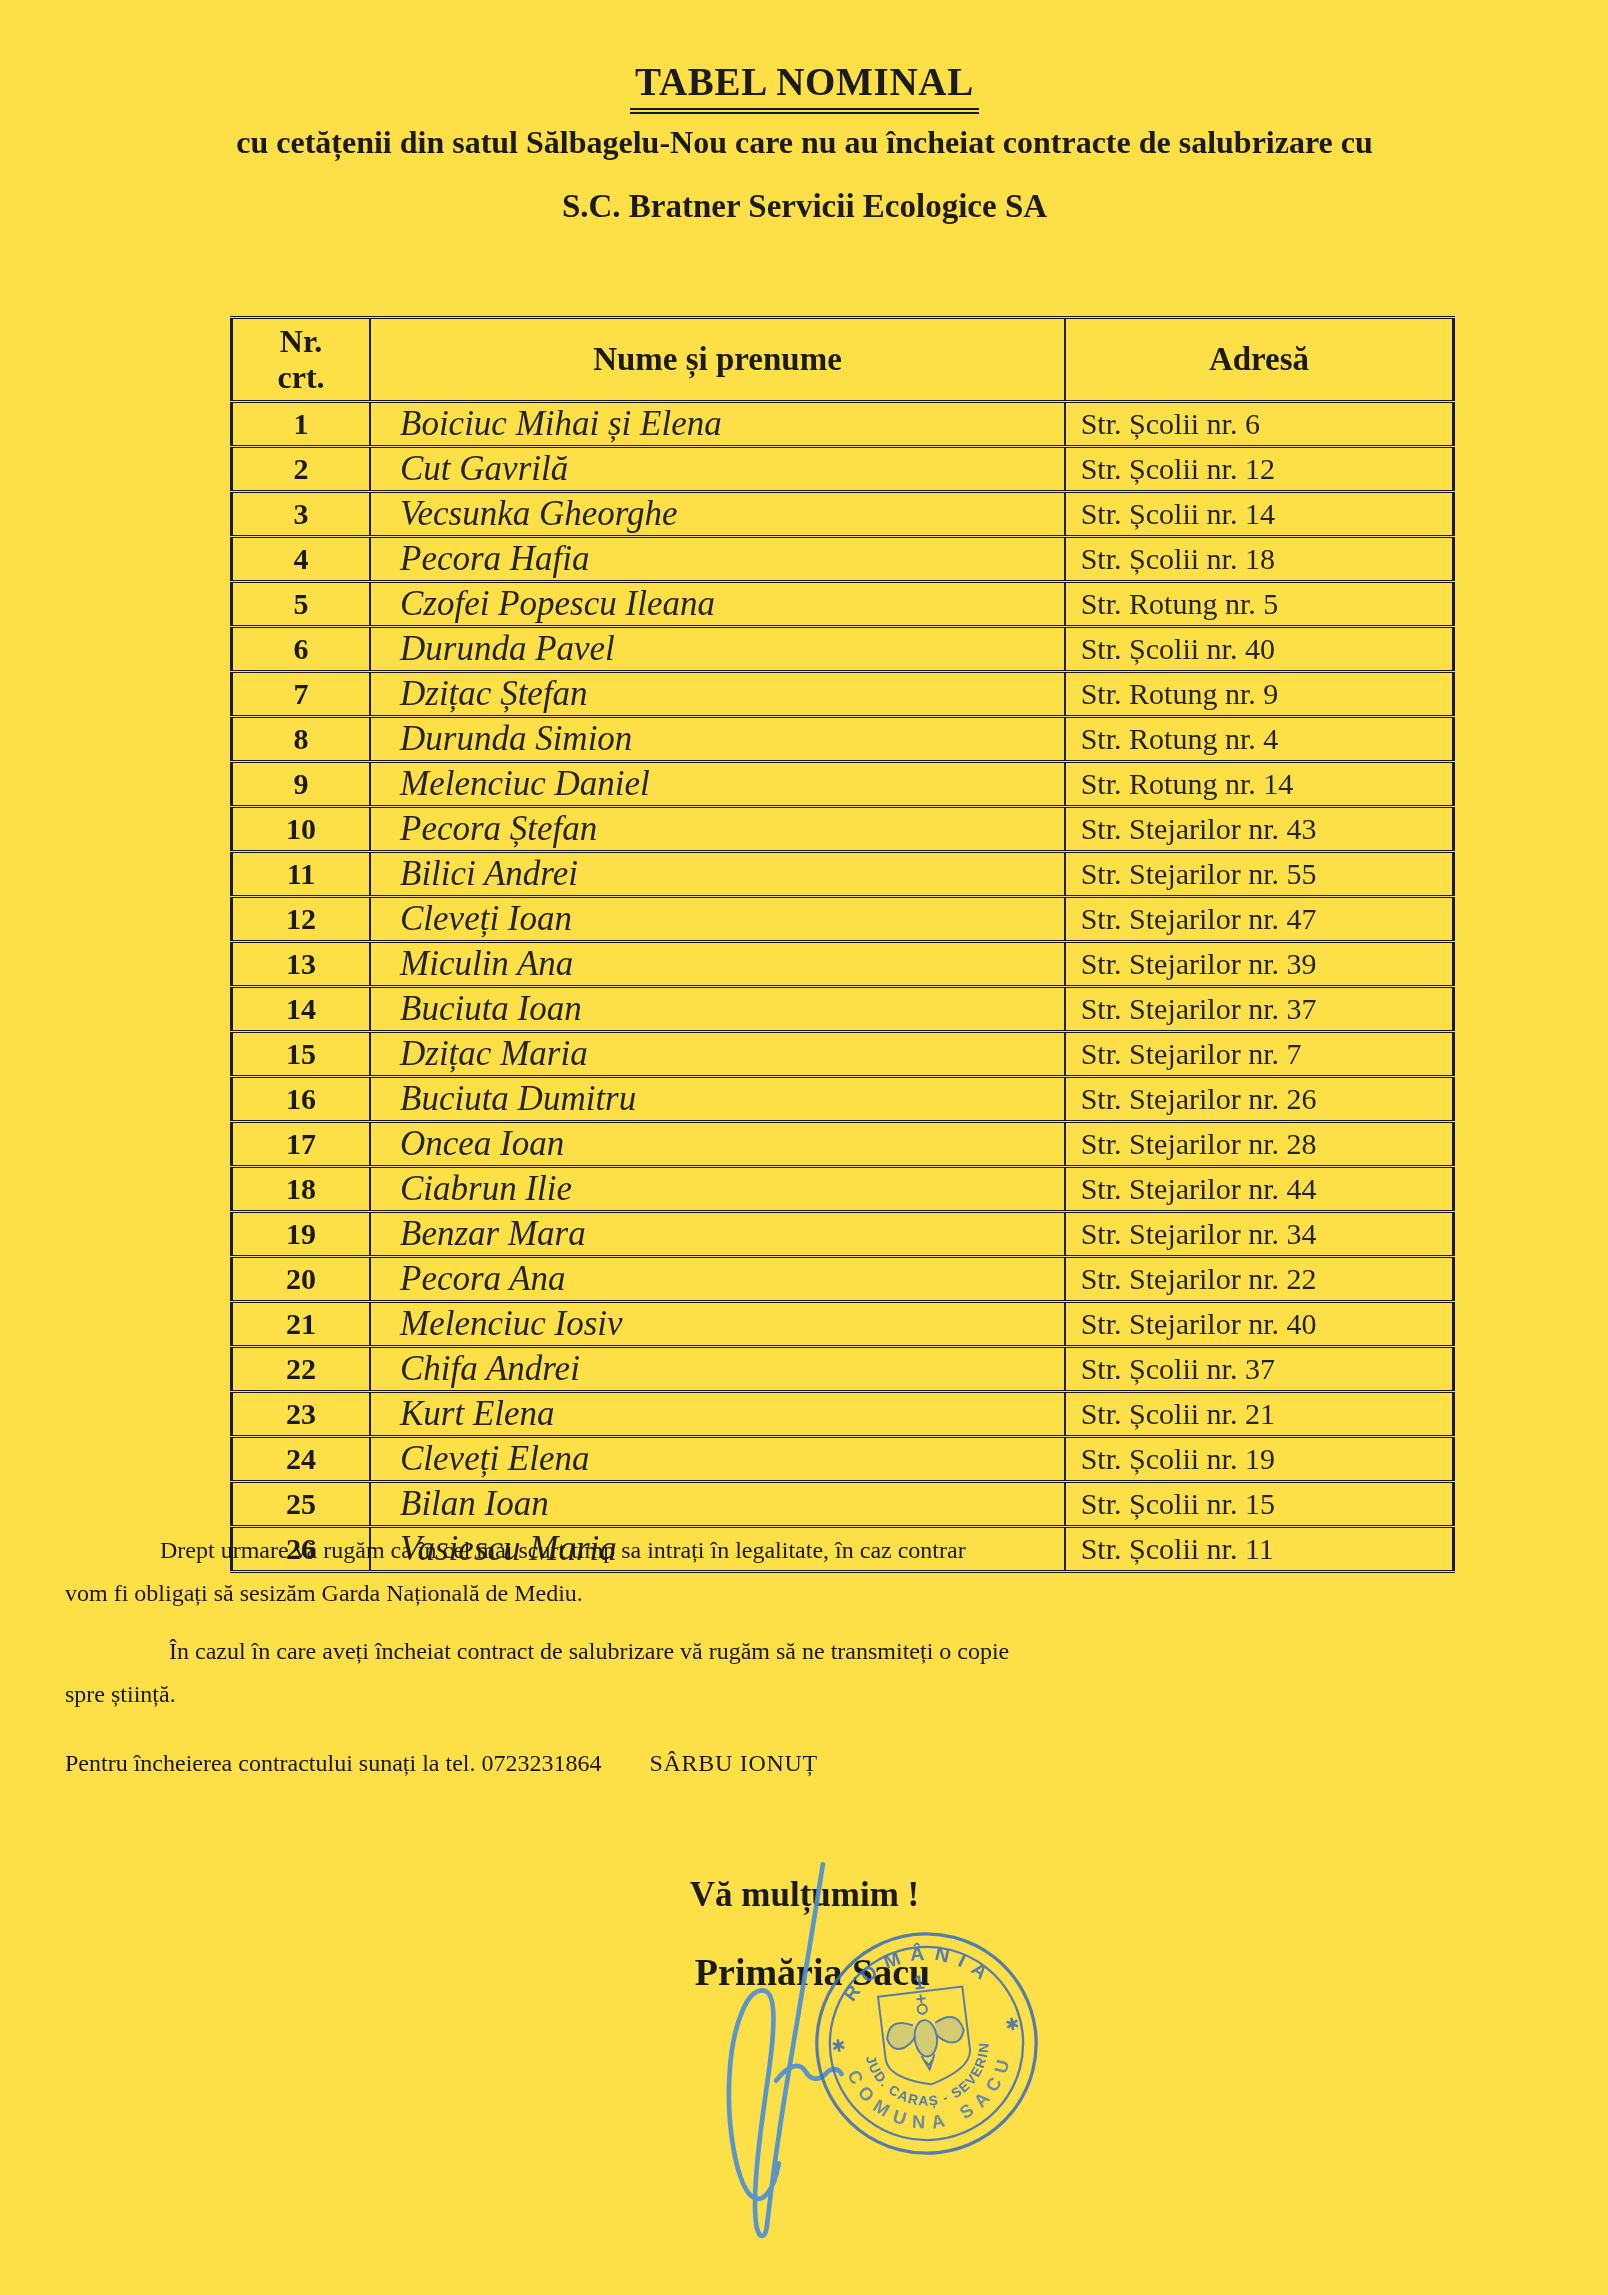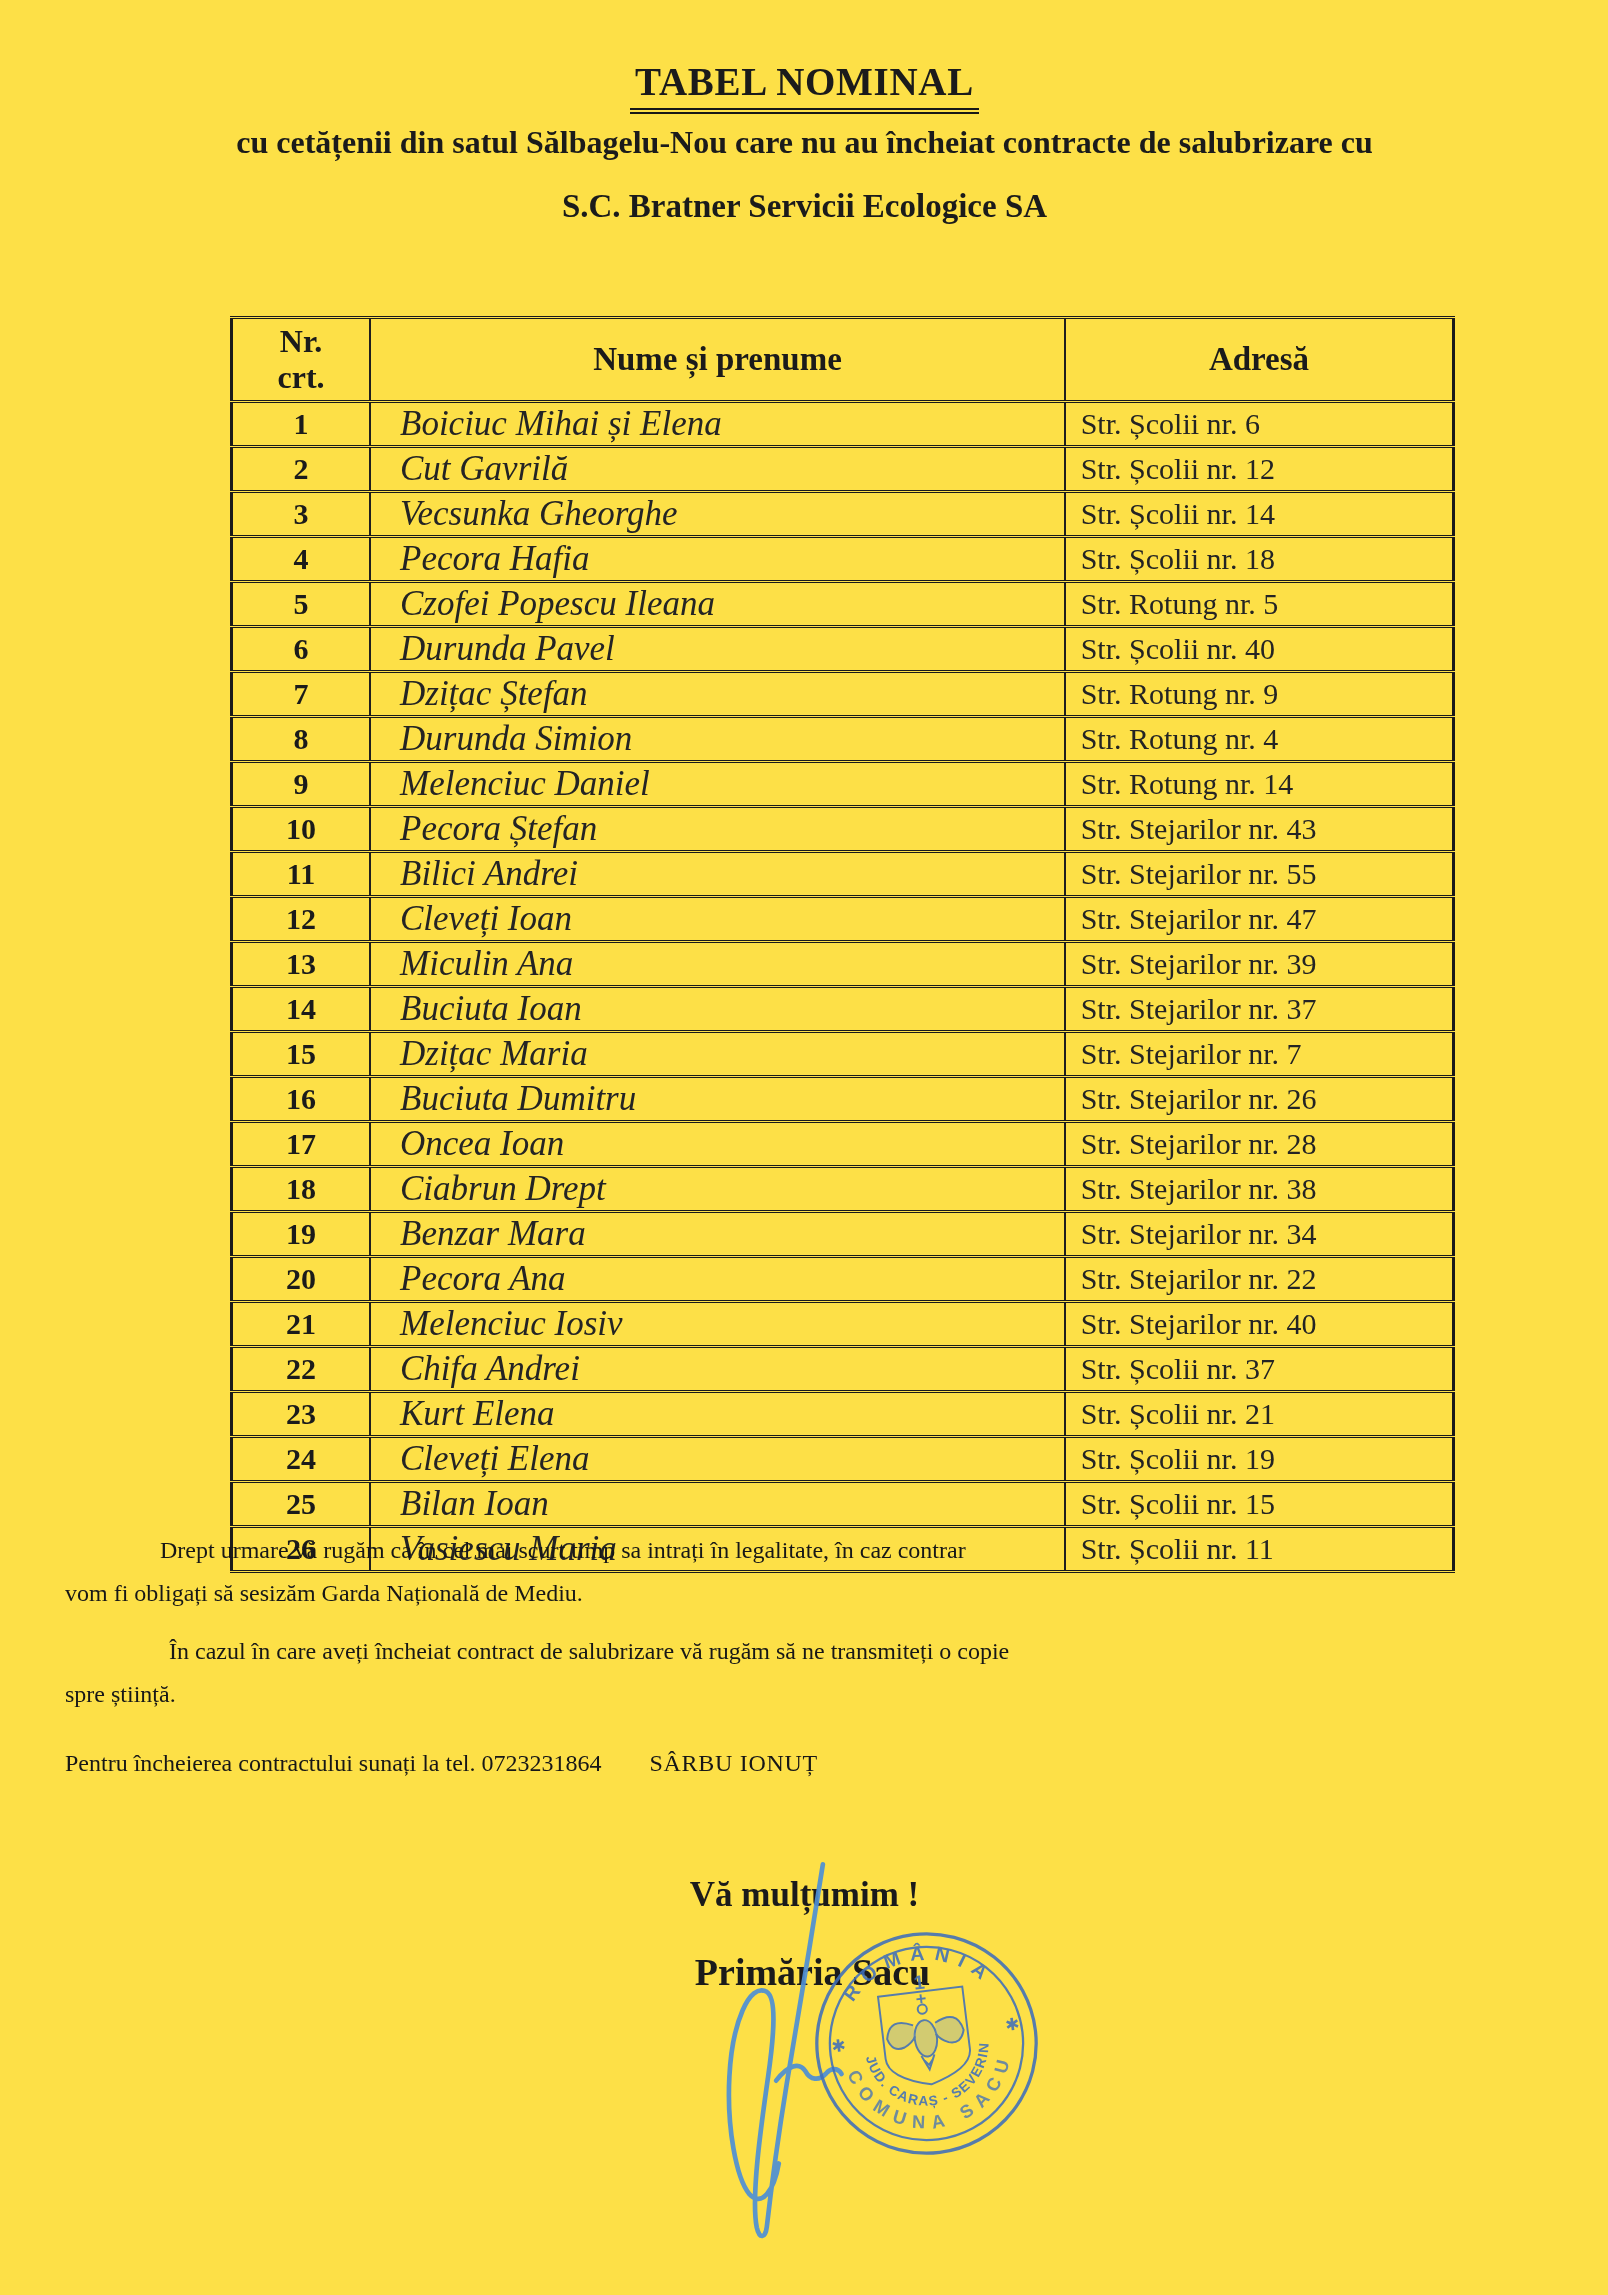--- a/index.html
+++ b/index.html
@@ -149,22 +149,22 @@
           <td class="name">Buciuta Dumitru</td>
           <td class="addr">Str. Stejarilor nr. 26</td>
         </tr>
         <tr>
           <td class="nr">17</td>
           <td class="name">Oncea Ioan</td>
           <td class="addr">Str. Stejarilor nr. 28</td>
         </tr>
         <tr>
           <td class="nr">18</td>
-          <td class="name">Ciabrun Drept</td>
-          <td class="addr">Str. Stejarilor nr. 38</td>
+          <td class="name">Ciabrun Ilie</td>
+          <td class="addr">Str. Stejarilor nr. 44</td>
         </tr>
         <tr>
           <td class="nr">19</td>
           <td class="name">Benzar Mara</td>
           <td class="addr">Str. Stejarilor nr. 34</td>
         </tr>
         <tr>
           <td class="nr">20</td>
           <td class="name">Pecora Ana</td>
           <td class="addr">Str. Stejarilor nr. 22</td>

